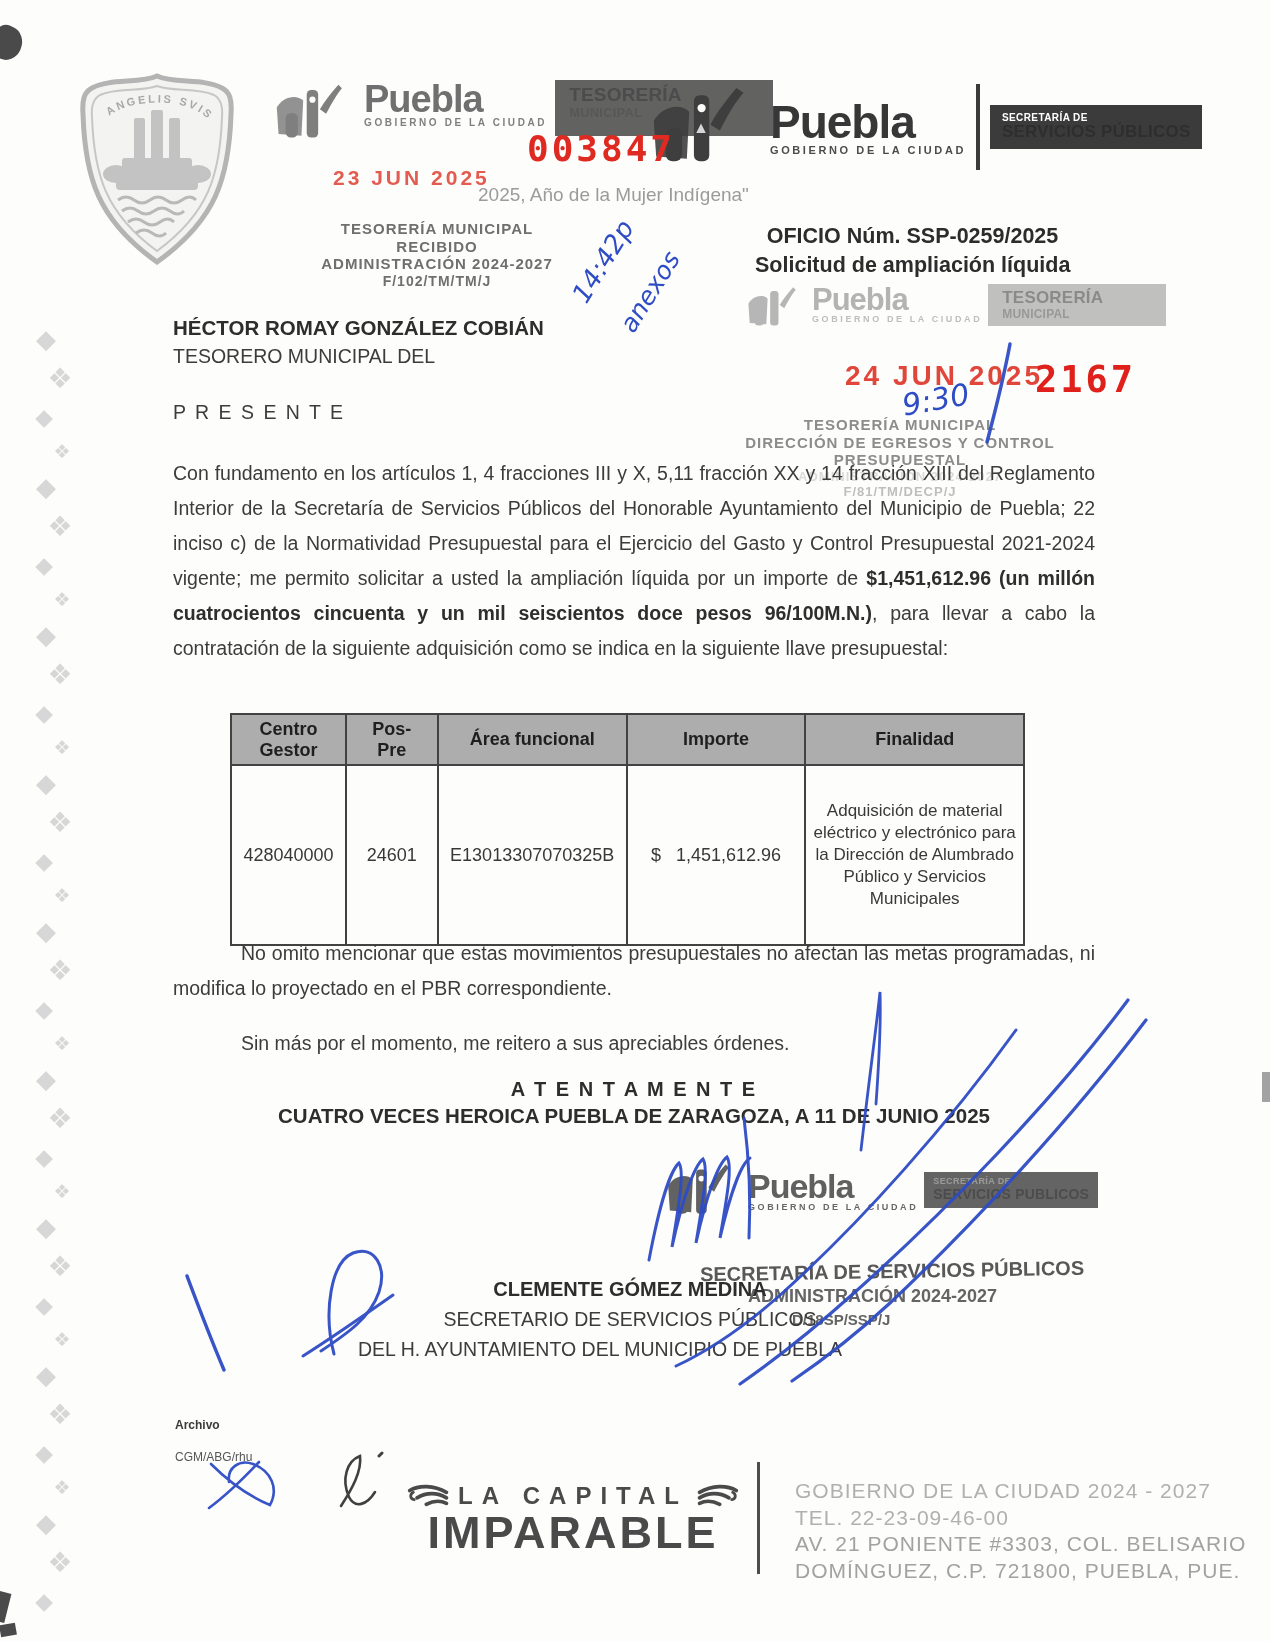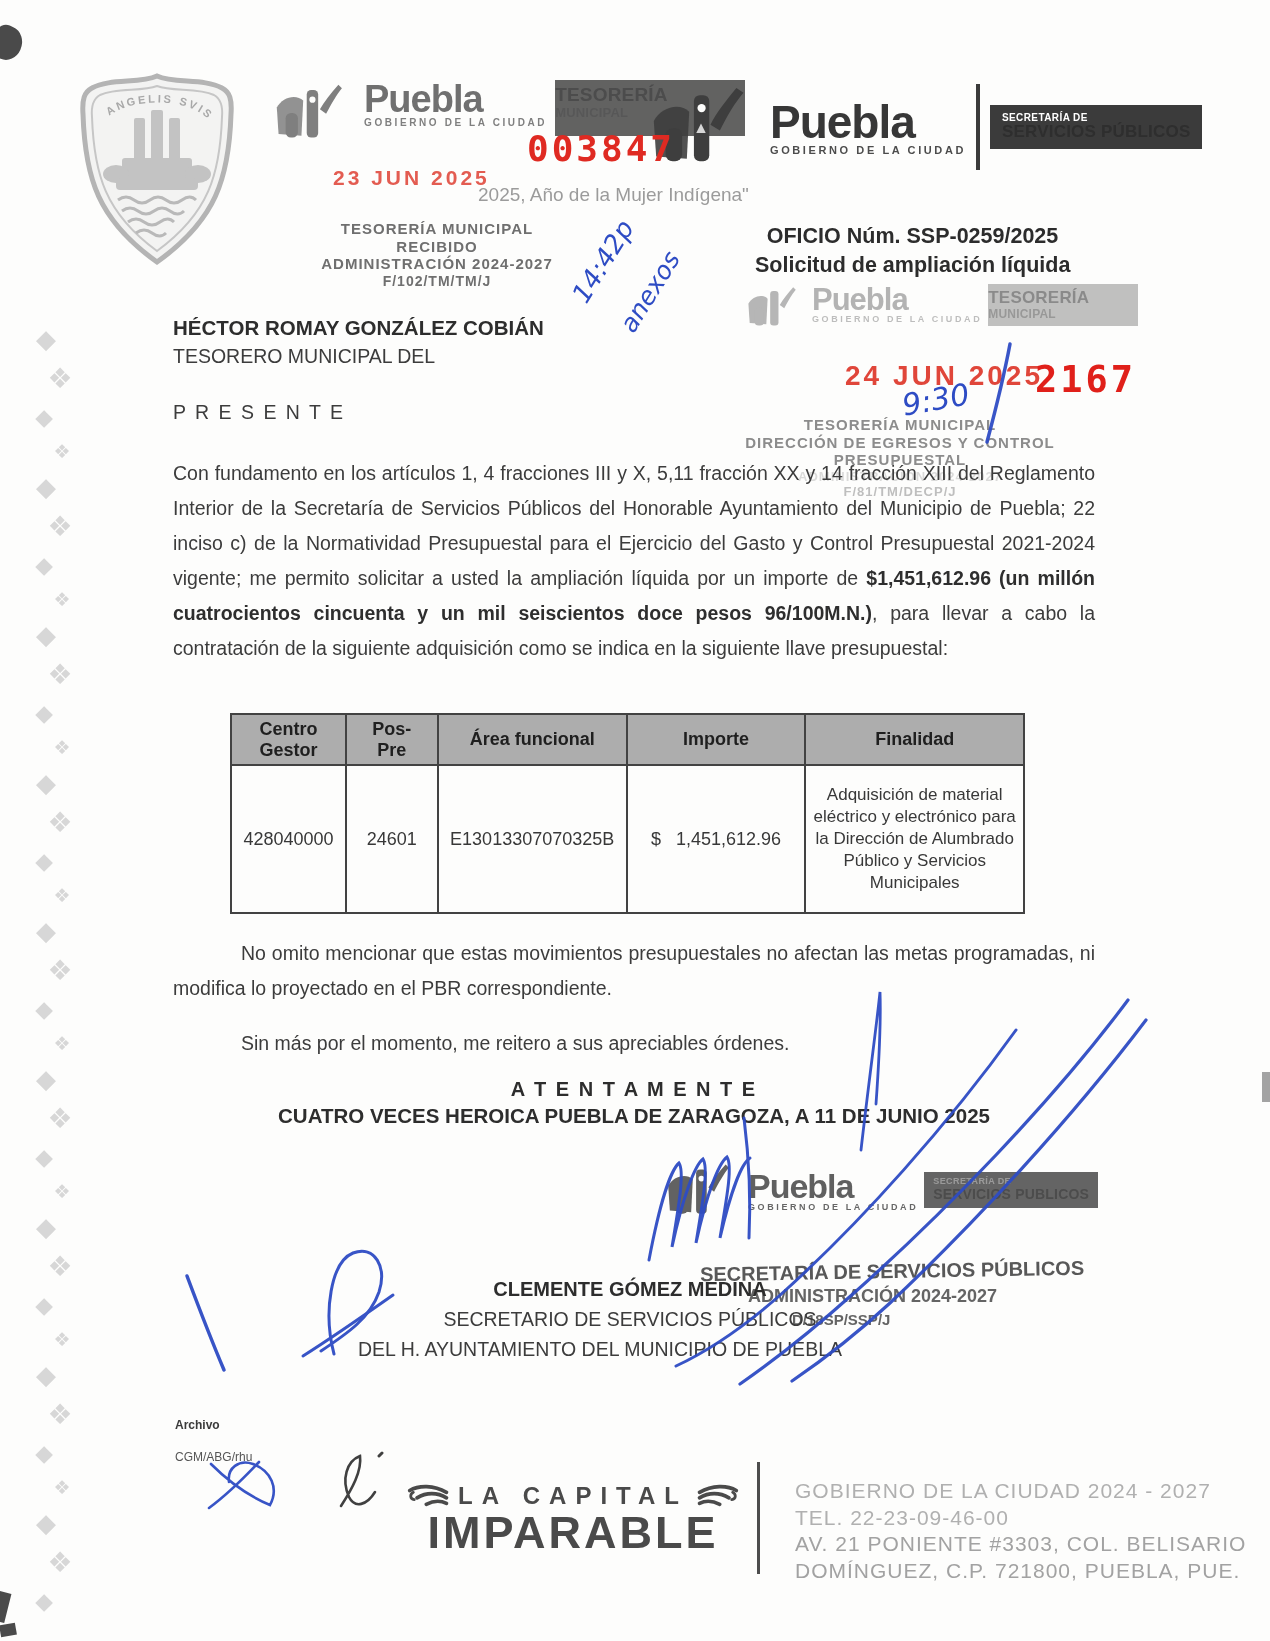--- a/index.html
+++ b/index.html
@@ -9,21 +9,21 @@
   
   #ornaments{left:14px;top:326px;width:64px;height:1300px;display:flex;flex-direction:column;
              align-items:center;gap:13px;color:#d7d7d7;z-index:0;overflow:hidden;}
   #ornaments span{line-height:1;}
   
   #crest{left:76px;top:70px;z-index:1;}
   
   .pueblogo{z-index:1;}
   .pueblogo .word{font-weight:bold;letter-spacing:-1px;color:#3f3f3f;line-height:1;}
   .pueblogo .gob{font-size:10px;letter-spacing:2.6px;color:#4c4c4c;font-weight:bold;line-height:1;}
-  .pueblogo .box{background:#3d3d3d;color:#fff;padding:5px 0;line-height:1.1;}
+  .pueblogo .box{background:#3d3d3d;color:#fff;padding:5px 14px;line-height:1.1;}
   .pueblogo .box .s{font-size:10px;font-weight:bold;letter-spacing:.4px;}
   .pueblogo .box .b{font-size:17px;font-weight:bold;letter-spacing:.2px;white-space:nowrap;}
   .faded{opacity:.55;filter:grayscale(1);}
   .semifade{opacity:.85;}
   
   .redfolio{font-family:"DejaVu Sans Mono",monospace;font-weight:bold;color:#df2a22;letter-spacing:3px;z-index:3;}
   .reddate{font-weight:bold;color:#e0463a;letter-spacing:3px;z-index:3;white-space:nowrap;}
   .stamptxt{color:#6f6f6f;font-weight:bold;text-align:center;letter-spacing:1px;z-index:1;}
   .stamptxt div{line-height:1.18;}
   .graystamp{color:#646464;font-weight:bold;z-index:1;white-space:nowrap;}
@@ -33,21 +33,21 @@
   .para{width:922px;text-align:justify;font-size:19.5px;line-height:35px;z-index:2;}
   .indent{text-indent:68px;}
   .b{font-weight:bold;color:#2e2e2e;}
   
   #ptable{left:230px;top:713px;width:795px;border-collapse:collapse;z-index:2;}
   #ptable th,#ptable td{border:2px solid #424242;text-align:center;vertical-align:middle;}
   #ptable th{background:#adadad;color:#1f1f1f;font-size:18px;font-weight:bold;height:47px;
              white-space:pre-line;line-height:1.15;}
   #ptable td{font-size:18px;color:#383838;height:138px;}
   #ptable td:nth-child(4){white-space:pre;}
-  #ptable td:nth-child(5){font-size:17px;line-height:22px;padding:4px 6px;}
+  #ptable td:nth-child(5){font-size:17px;line-height:22px;padding:20px 6px;}
   
   .centerline{width:922px;text-align:center;font-weight:bold;color:#2d2d2d;z-index:2;}
   .sigline{text-align:center;z-index:2;}
   .foot-small{font-size:12px;color:#3a3a3a;z-index:2;white-space:nowrap;}
   #capital{left:402px;top:1482px;width:342px;text-align:center;color:#4a4a4a;z-index:2;}
   #capital .l1{font-size:24px;font-weight:bold;letter-spacing:9px;display:flex;align-items:center;justify-content:center;gap:6px;}
   #capital .l2{font-size:45px;font-weight:bold;letter-spacing:3px;line-height:.95;margin-top:2px;}
   #divider{left:757px;top:1462px;width:3px;height:112px;background:#4d4d4d;z-index:2;}
   #contact{left:795px;top:1478px;font-size:21px;line-height:26.5px;color:#b0b0b0;letter-spacing:1px;z-index:2;white-space:nowrap;}
   

